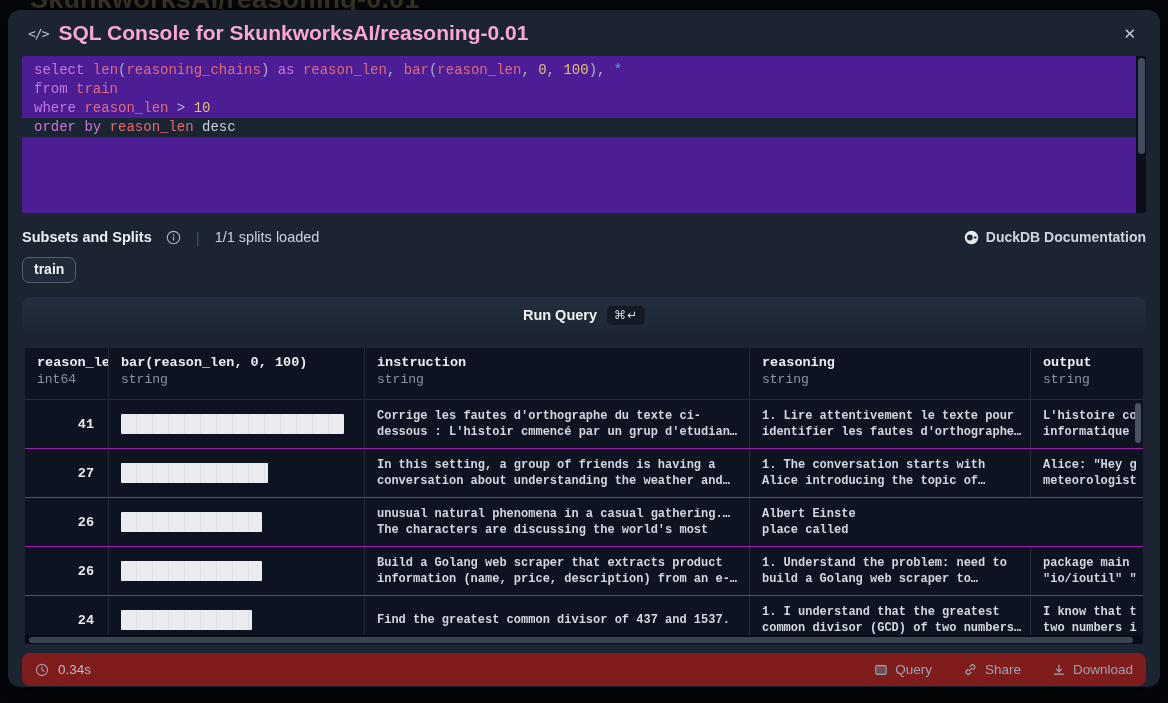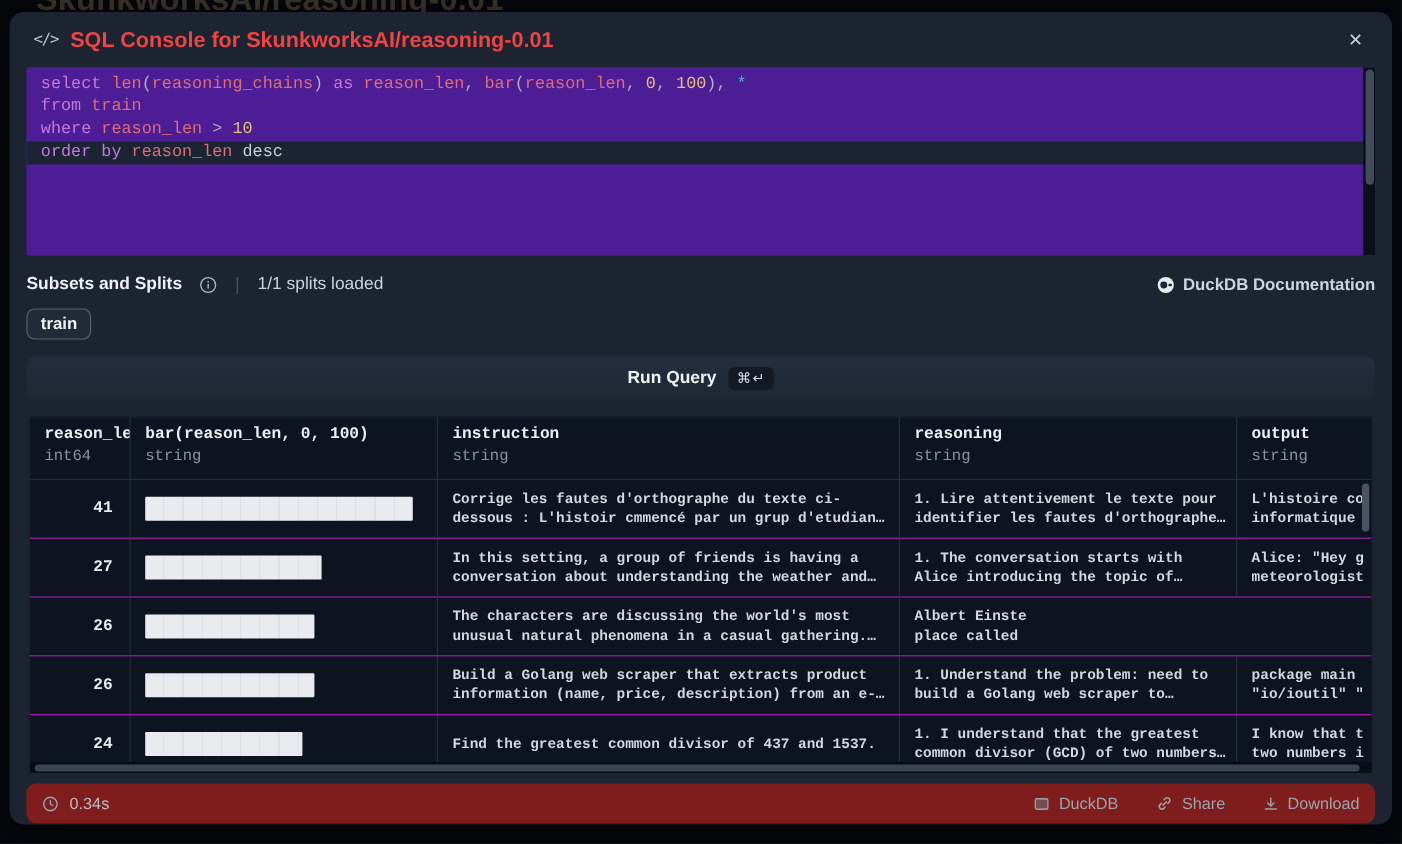--- a/index.html
+++ b/index.html
@@ -19,21 +19,21 @@
     position:absolute;left:8px;right:8px;top:10px;bottom:16px;
     background:#1c2431;border-radius:12px;
     box-shadow:0 10px 40px rgba(0,0,0,.6);
     display:flex;flex-direction:column;
   }
   .modal-header{
     height:46px;flex:0 0 46px;display:flex;align-items:center;
     padding:0 18px 0 20px;gap:10px;
   }
   .code-icon{font-family:"DejaVu Sans Mono",monospace;font-size:13px;color:#b9c2cd;letter-spacing:-1px;}
-  .modal-title{font-size:18px;font-weight:700;color:#ef4444;flex:1;}
+  .modal-title{font-size:21px;font-weight:700;color:#f9a8d4;flex:1;}
   .close-btn{color:#c6cdd6;font-size:15px;cursor:pointer;padding:4px 6px;line-height:1;}
   
   .editor{
     margin:0 14px;height:157px;flex:0 0 157px;background:#4c1d95;
     position:relative;overflow:hidden;border-radius:2px;
   }
   .code-lines{padding-top:5px;font-family:"Liberation Mono","DejaVu Sans Mono",monospace;font-size:14px;line-height:19px;}
   .code-line{padding:0 12px;white-space:pre;}
   .code-line.active{background:#1b2433;}
   .tk-kw{color:#c678dd;} .tk-id{color:#e06c75;} .tk-num{color:#e5c07b;}
@@ -197,21 +197,21 @@
           </div>
           <div class="tcell c2 txt-cell"><div>In this setting, a group of friends is having a</div><div>conversation about understanding the weather and…</div></div>
           <div class="tcell c3 txt-cell"><div>1. The conversation starts with</div><div>Alice introducing the topic of…</div></div>
           <div class="tcell c4 txt-cell"><div>Alice: "Hey g</div><div>meteorologist</div></div>
         </div>
         <div class="trow tbody-row">
           <div class="tcell c0 num-cell">26</div>
           <div class="tcell c1 bar-cell">
             <div class="bar" style="width: 141px;"></div>
           </div>
-          <div class="tcell c2 txt-cell"><div>The characters are discussing the world's most</div><div>unusual natural phenomena in a casual gathering.…</div></div>
+          <div class="tcell c2 txt-cell"><div>unusual natural phenomena in a casual gathering.…</div><div>The characters are discussing the world's most</div></div>
           <div class="tcell c4 txt-cell"><div>Albert Einste</div><div>place called</div></div>
         </div>
         <div class="trow tbody-row">
           <div class="tcell c0 num-cell">26</div>
           <div class="tcell c1 bar-cell">
             <div class="bar" style="width: 141px;"></div>
           </div>
           <div class="tcell c2 txt-cell"><div>Build a Golang web scraper that extracts product</div><div>information (name, price, description) from an e-…</div></div>
           <div class="tcell c3 txt-cell"><div>1. Understand the problem: need to</div><div>build a Golang web scraper to…</div></div>
           <div class="tcell c4 txt-cell"><div>package main</div><div>"io/ioutil" "</div></div>
@@ -240,21 +240,21 @@
     </span>
     <span>0.34s</span>
     <span class="footer-spacer"></span>
     <span class="footer-btn">
       <span class="ic">
         <svg width="14" height="14" viewBox="0 0 16 16">
             <rect x="2" y="3" width="12" height="10" rx="1.5" fill="#6b7381" opacity=".55"></rect>
             <rect x="2" y="3" width="12" height="10" rx="1.5" fill="none" stroke="#9aa3b0" stroke-width="1.2"></rect>
           </svg>
       </span>
-      <span>DuckDB</span>
+      <span>Query</span>
     </span>
     <span class="footer-btn">
       <span class="ic">
         <svg width="15" height="15" viewBox="0 0 16 16" fill="none" stroke="#9aa3b0" stroke-width="1.4" stroke-linecap="round">
             <path d="M6.5 9.5l3-3"></path>
             <path d="M7.5 4.8l1.2-1.2a2.3 2.3 0 013.3 3.3l-1.2 1.2"></path>
             <path d="M8.5 11.2l-1.2 1.2a2.3 2.3 0 01-3.3-3.3l1.2-1.2"></path>
           </svg>
       </span>
       <span>Share</span>

